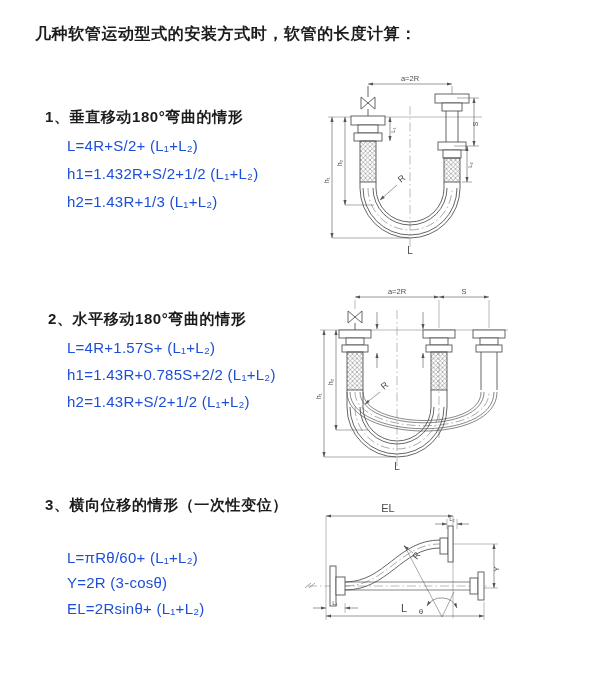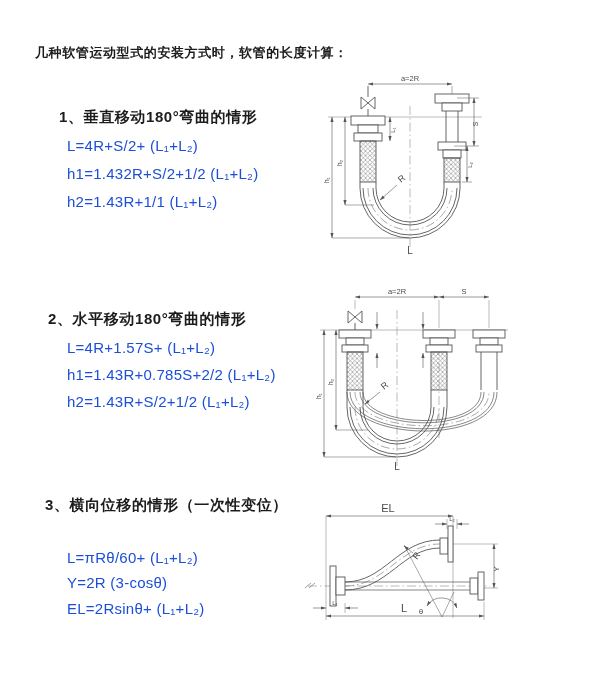--- a/index.html
+++ b/index.html
@@ -2,34 +2,34 @@
 <html><head>
 <meta charset="utf-8">
 <style>
   html,body{margin:0;padding:0;}
   body{
     width:600px;height:675px;position:relative;overflow:hidden;
     background:#ffffff;color:#1c1c1c;
     font-family:"Liberation Sans","DejaVu Sans",sans-serif;
   }
   .abs{position:absolute;}
-  .doc-title{font-size:13px;font-weight:700;letter-spacing:.6px;white-space:nowrap;margin-top:20px;}
+  .doc-title{font-size:16px;font-weight:700;letter-spacing:.6px;white-space:nowrap;}
   .sec-heading{font-size:15px;font-weight:700;letter-spacing:.6px;white-space:nowrap;}
   .formula{font-size:15px;letter-spacing:.25px;color:#1d4ed8;white-space:nowrap;}
   svg text{fill:#4a4a4a;font-family:"Liberation Sans","DejaVu Sans",sans-serif;}
 </style>
 </head>
 <body>
 
 <div class="abs doc-title" style="left:35px;top:24px;">几种软管运动型式的安装方式时，软管的长度计算：</div>
 
-<div class="abs sec-heading" style="left:59px;top:108px;">1、垂直移动180°弯曲的情形</div>
+<div class="abs sec-heading" style="left:45px;top:108px;">1、垂直移动180°弯曲的情形</div>
 <div class="abs formula" style="left:67px;top:137px;">L=4R+S/2+ (L₁+L₂)</div>
 <div class="abs formula" style="left:67px;top:165px;">h1=1.432R+S/2+1/2 (L₁+L₂)</div>
-<div class="abs formula" style="left:67px;top:193px;">h2=1.43R+1/1 (L₁+L₂)</div>
+<div class="abs formula" style="left:67px;top:193px;">h2=1.43R+1/3 (L₁+L₂)</div>
 
 <svg class="abs" style="left:316px;top:70px;" width="274" height="190" viewBox="0 0 274 190">
   <defs>
     <marker id="ar1" viewBox="0 0 10 8" refX="9.5" refY="4" markerWidth="9" markerHeight="7" orient="auto-start-reverse">
       <path d="M0,1 L10,4 L0,7 Z" fill="#555"></path>
     </marker>
     <pattern id="hz1" width="4.5" height="4.5" patternUnits="userSpaceOnUse">
       <path d="M0,4.5 L4.5,0 M0,0 L4.5,4.5" stroke="#8a8a8a" stroke-width="0.6"></path>
     </pattern>
   </defs>

